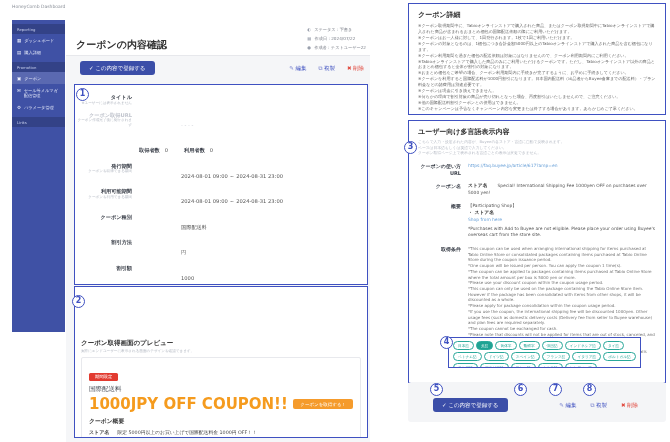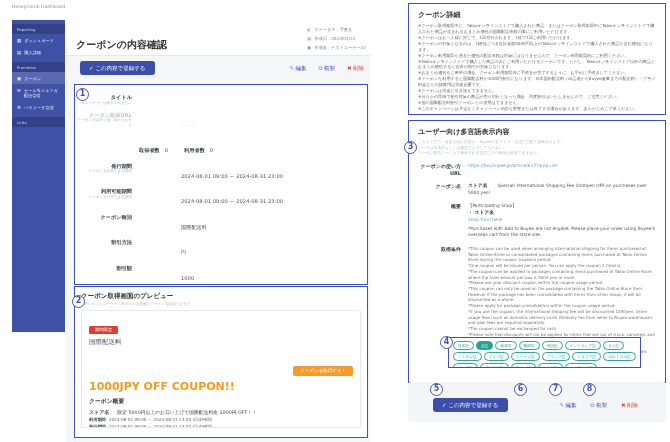--- a/index.html
+++ b/index.html
@@ -41,27 +41,27 @@
   .f-val{flex:1;padding-right:8px;}
   .f-v{font-size:5.2px;color:#555;line-height:1.35;}
   .f-row.t .f-v{font-size:7px;font-weight:bold;color:#222;}
   .f-row.g .f-l{color:#c0c4cd;}
   .f-row.g .f-v{color:#c0c4cd;}
   .f-c{font-size:5.2px;font-weight:bold;color:#3a3f49;margin-right:5px;}
   .f-n{font-size:5.2px;color:#555;margin-right:16px;}
 
   
   #box2{left:74px;top:286px;width:294px;height:152px;overflow:hidden;padding:5px 6px;}
-  .pv-head{font-size:6.5px;font-weight:bold;color:#333;}
+  .pv-head{font-size:6.5px;font-weight:bold;color:#333;margin-top:47px;}
   .pv-note{font-size:3.6px;color:#b3b8c2;margin-top:1px;}
   .pv-card{margin-top:4px;background:#fff;border:1px solid #e8e9ed;border-radius:2px;padding:5px 7px;height:118px;overflow:hidden;}
   .badge-red{display:inline-block;background:#e23b30;color:#fff;font-size:4.3px;padding:1.5px 6px;border-radius:1.5px;}
   .pv-cat{font-size:6.5px;color:#4a4f58;margin-top:3px;}
   .pv-titlerow{display:flex;align-items:center;justify-content:space-between;margin-top:1px;}
-  .pv-title{font-size:11px;font-weight:bold;color:#f59b1e;margin-top:32px;}
+  .pv-title{font-size:15px;font-weight:bold;color:#f59b1e;}
   .btn-orange{background:#f59b2c;color:#fff;border:none;border-radius:2px;font-size:4.5px;padding:2.5px 7px;cursor:pointer;white-space:nowrap;}
   .pv-sum-h{font-size:5.8px;font-weight:bold;color:#333;margin-top:4px;}
   .pv-store-line{font-size:4.8px;color:#444;margin-top:3px;}
   .pv-store-line b{margin-right:8px;font-size:5px;}
   .pv-period{font-size:4.2px;color:#666;margin-top:2px;}
   .pv-period b{color:#3a3f49;margin-right:3px;}
   .pv-inner{margin-top:4px;border:1px solid #e2e3e8;border-radius:2px;background:#fdfdfe;padding:4px 6px;}
   .pv-link{color:#5a96d2;font-size:4.5px;cursor:pointer;}
   .pv-tline{font-size:4.5px;color:#444;margin-top:3px;}
 

